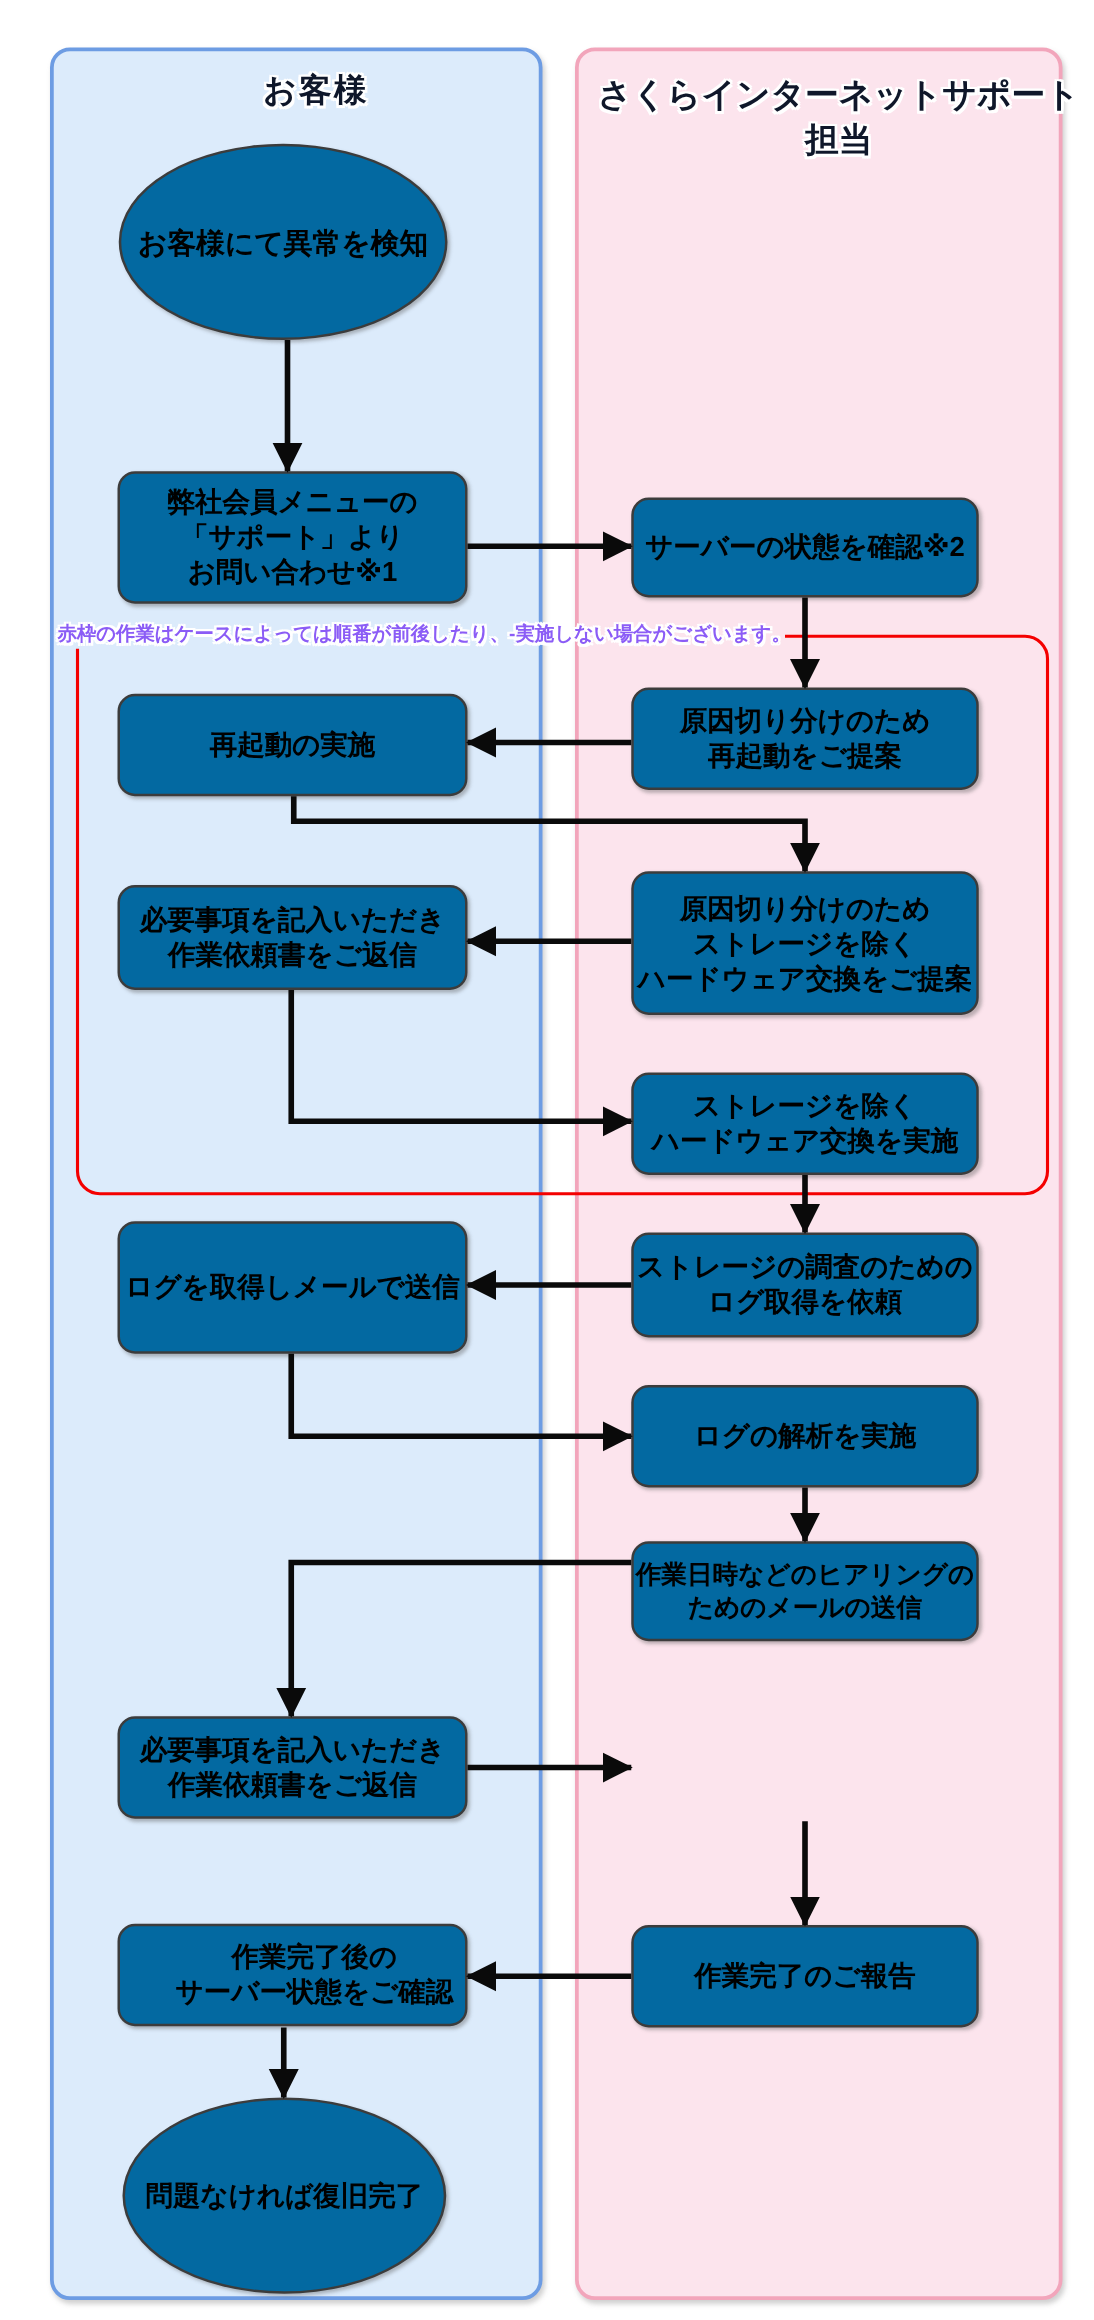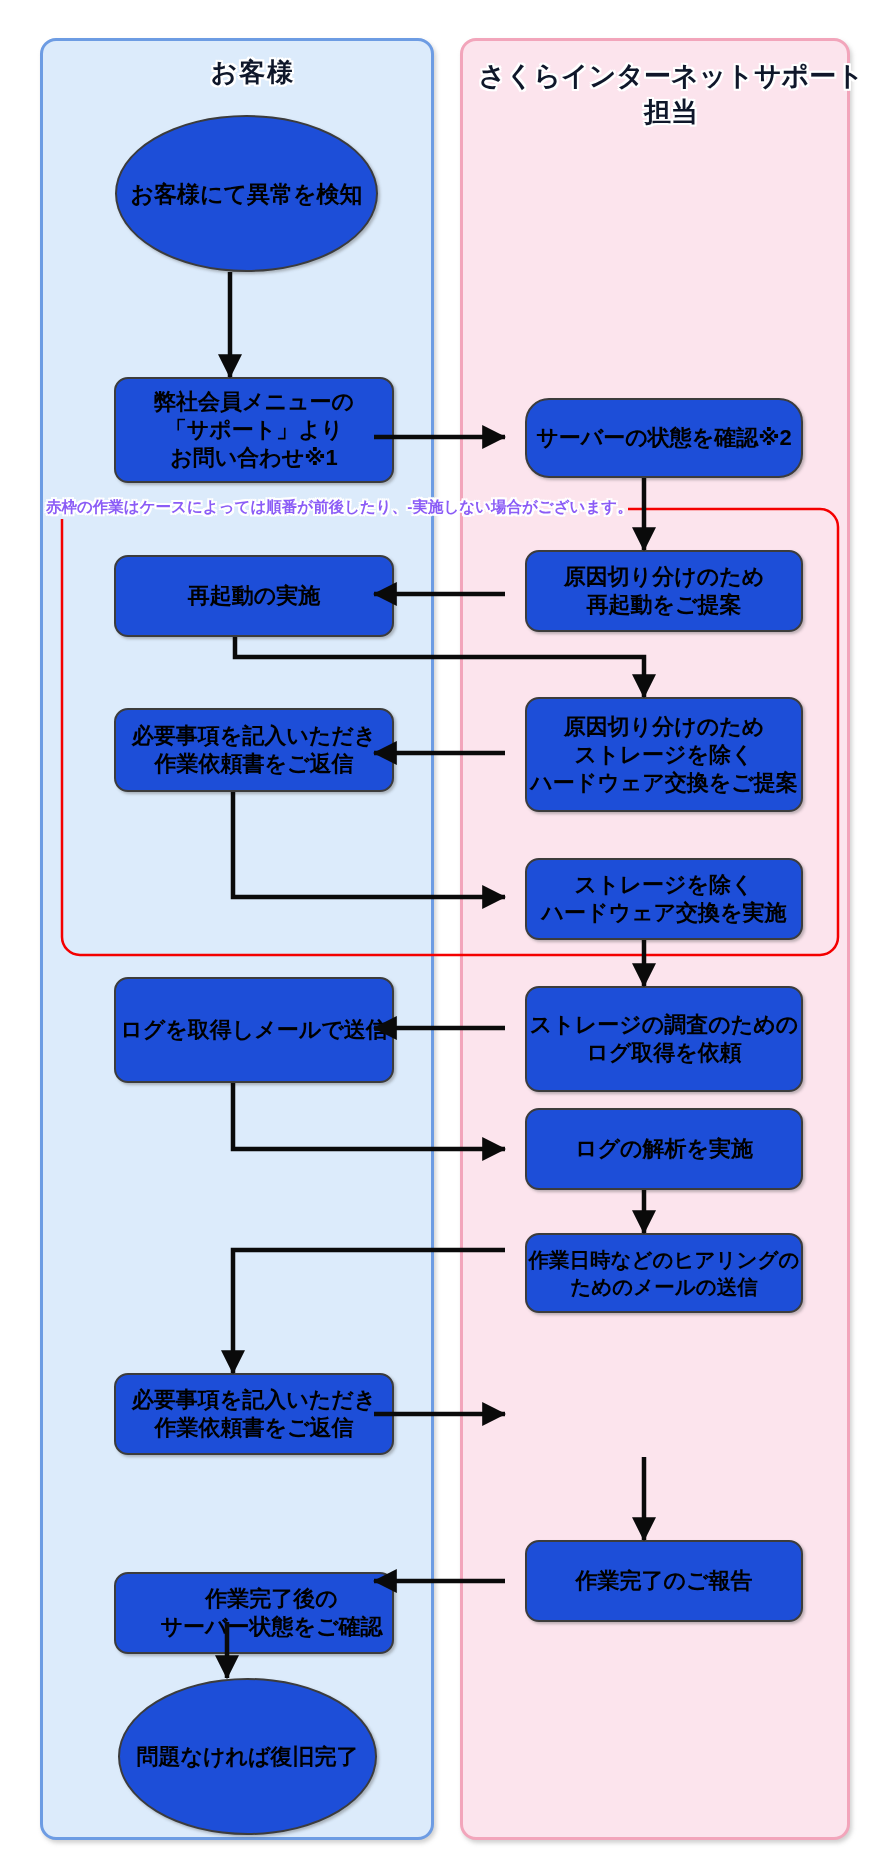--- a/index.html
+++ b/index.html
@@ -18,23 +18,23 @@
     text-shadow:-2px -2px 0 #fff,2px -2px 0 #fff,-2px 2px 0 #fff,2px 2px 0 #fff,
                 -2px 0 0 #fff,2px 0 0 #fff,0 -2px 0 #fff,0 2px 0 #fff;
     z-index:4;
     padding-left:16px;
   }
   #title-customer{left:40px;width:394px;top:55px;font-size:26px;letter-spacing:2px;}
   #title-support{left:460px;width:390px;top:58px;font-size:27px;letter-spacing:0px;}
   .node{
     position:absolute;display:flex;align-items:center;justify-content:center;
     text-align:center;white-space:pre-line;font-weight:bold;color:#000;
-    font-size:22px;line-height:28px;background:#1d4ed8;
+    font-size:22px;line-height:28px;background:#0369a1;
     border:2.5px solid #3c3c3c;border-radius:14px;box-sizing:border-box;
-    box-shadow:2px 2px 3px rgba(90,90,90,.4);z-index:2;margin-left:20px;
+    box-shadow:2px 2px 3px rgba(90,90,90,.4);z-index:2;
   }
   .ellipse{border-radius:50%;}
   .f23{font-size:23px;}
   .f20{font-size:20.5px;line-height:27px;}
   #overlay{position:absolute;left:0;top:0;z-index:3;}
   #red-note{
     position:absolute;left:46px;top:497px;font-size:15.5px;font-weight:bold;
     color:#8b5cf6;white-space:nowrap;z-index:5;
     text-shadow:-2px -2px 0 #fff,2px -2px 0 #fff,-2px 2px 0 #fff,2px 2px 0 #fff,
                 -2px 0 0 #fff,2px 0 0 #fff,0 -2px 0 #fff,0 2px 0 #fff;
@@ -79,37 +79,37 @@
       <path d="M227,1622 V1678" marker-end="url(#ah)"></path>
     </g>
   </svg>
 
   <div id="red-note">赤枠の作業はケースによっては順番が前後したり、-実施しない場合がございます。</div>
 
   <div class="node ellipse f23" style="left:95px;top:115px;width:263px;height:157px;">お客様にて異常を検知</div>
   <div class="node" style="left:94px;top:377px;width:280px;height:106px;">弊社会員メニューの
 「サポート」より
 お問い合わせ※1</div>
-  <div class="node" style="left:505px;top:398px;width:278px;height:80px;border-radius:24px;">サーバーの状態を確認※2</div>
+  <div class="node" style="left:505px;top:398px;width:278px;height:80px;">サーバーの状態を確認※2</div>
   <div class="node" style="left:94px;top:555px;width:280px;height:82px;">再起動の実施</div>
   <div class="node" style="left:505px;top:550px;width:278px;height:82px;">原因切り分けのため
 再起動をご提案</div>
   <div class="node" style="left:94px;top:708px;width:280px;height:84px;">必要事項を記入いただき
 作業依頼書をご返信</div>
   <div class="node" style="left:505px;top:697px;width:278px;height:115px;">原因切り分けのため
 ストレージを除く
 ハードウェア交換をご提案</div>
   <div class="node" style="left:505px;top:858px;width:278px;height:82px;">ストレージを除く
 ハードウェア交換を実施</div>
   <div class="node" style="left:94px;top:977px;width:280px;height:106px;">ログを取得しメールで送信</div>
-  <div class="node" style="left:505px;top:986px;width:278px;height:106px;">ストレージの調査のための
+  <div class="node" style="left:505px;top:986px;width:278px;height:84px;">ストレージの調査のための
 ログ取得を依頼</div>
   <div class="node" style="left:505px;top:1108px;width:278px;height:82px;">ログの解析を実施</div>
   <div class="node f20" style="left:505px;top:1233px;width:278px;height:80px;">作業日時などのヒアリングの
 ためのメールの送信</div>
   <div class="node" style="left:94px;top:1373px;width:280px;height:82px;">必要事項を記入いただき
 作業依頼書をご返信</div>
-  <div class="node" style="left:94px;top:1572px;width:280px;height:82px;padding-left:35px;">作業完了後の
+  <div class="node" style="left:94px;top:1539px;width:280px;height:82px;padding-left:35px;">作業完了後の
 サーバー状態をご確認</div>
   <div class="node" style="left:505px;top:1540px;width:278px;height:82px;">作業完了のご報告</div>
   <div class="node ellipse" style="left:98px;top:1678px;width:259px;height:157px;">問題なければ復旧完了</div>
 
 </div>
 
 </body></html>

